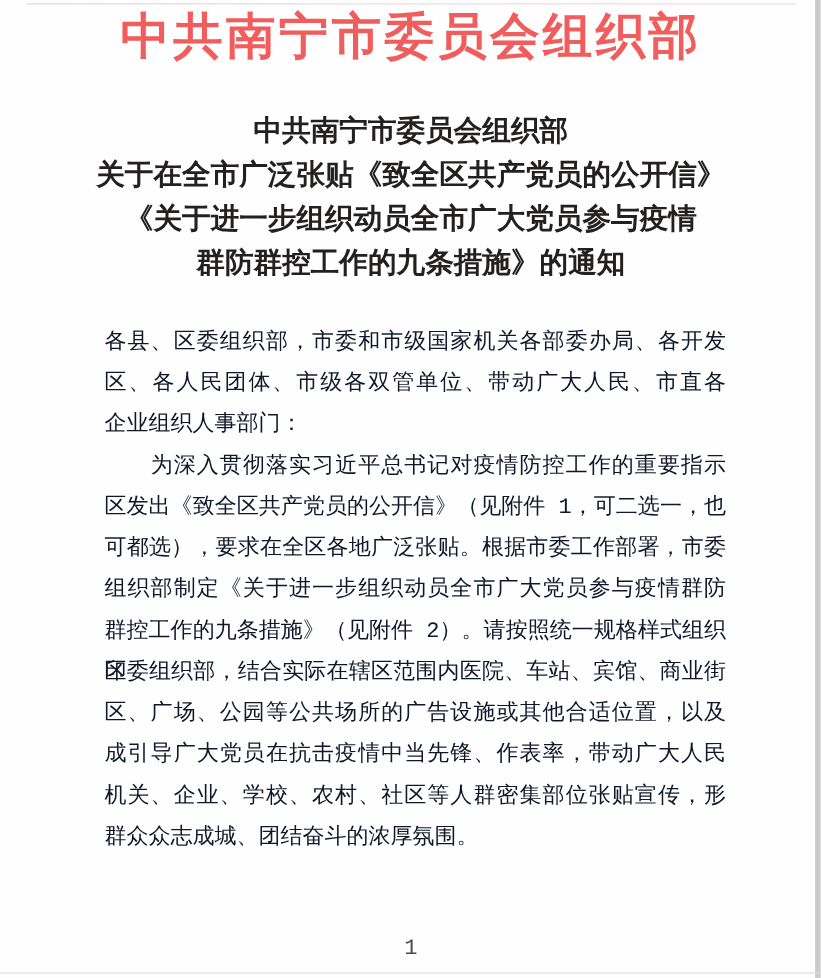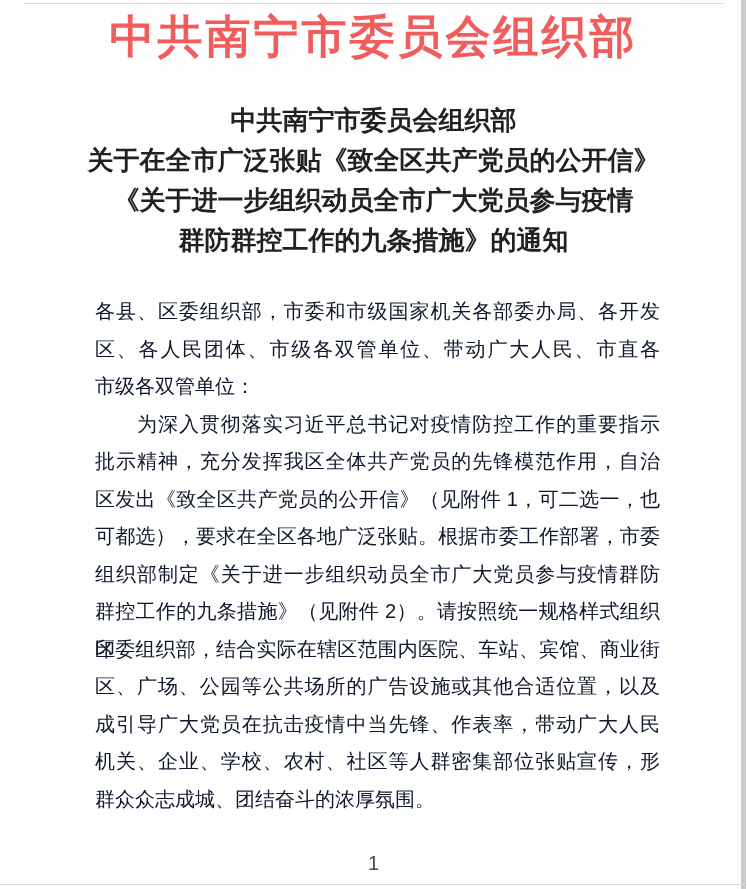--- a/index.html
+++ b/index.html
@@ -6,21 +6,21 @@
     margin: 0;
     padding: 0;
     background: #ffffff;
   }
   .page {
     position: relative;
     width: 747px;
     height: 889px;
     background: #fefefe;
     overflow: hidden;
-    font-family: Liberation Sans, sans-serif;
+    font-family: Liberation Mono, monospace;
     color: #2e2b28;
   }
   
   .scan-edge-right {
     position: absolute;
     top: 0;
     right: 1px;
     width: 5px;
     height: 100%;
     background: #c9cacb;
@@ -122,24 +122,23 @@
   <div class="doc-title">
     <div class="t-line">中共南宁市委员会组织部</div>
     <div class="t-line">关于在全市广泛张贴《致全区共产党员的公开信》</div>
     <div class="t-line">《关于进一步组织动员全市广大党员参与疫情</div>
     <div class="t-line">群防群控工作的九条措施》的通知</div>
   </div>
 
   <div class="doc-body">
     <div class="b-line fill">各县、区委组织部，市委和市级国家机关各部委办局、各开发</div>
     <div class="b-line fill">区、各人民团体、市级各双管单位、带动广大人民、市直各</div>
-    <div class="b-line end">市级各双管单位：</div>
+    <div class="b-line end">企业组织人事部门：</div>
 
     <div class="b-line fill indent">为深入贯彻落实习近平总书记对疫情防控工作的重要指示</div>
-    <div class="b-line fill">批示精神，充分发挥我区全体共产党员的先锋模范作用，自治</div>
     <div class="b-line fill">区发出《致全区共产党员的公开信》（见附件 1，可二选一，也</div>
     <div class="b-line fill">可都选），要求在全区各地广泛张贴。根据市委工作部署，市委</div>
     <div class="b-line fill">组织部制定《关于进一步组织动员全市广大党员参与疫情群防</div>
     <div class="b-line fill">群控工作的九条措施》（见附件 2）。请按照统一规格样式组织印</div>
     <div class="b-line fill">区委组织部，结合实际在辖区范围内医院、车站、宾馆、商业街</div>
     <div class="b-line fill">区、广场、公园等公共场所的广告设施或其他合适位置，以及</div>
     <div class="b-line fill">成引导广大党员在抗击疫情中当先锋、作表率，带动广大人民</div>
     <div class="b-line fill">机关、企业、学校、农村、社区等人群密集部位张贴宣传，形</div>
     <div class="b-line end">群众众志成城、团结奋斗的浓厚氛围。</div>
   </div>

